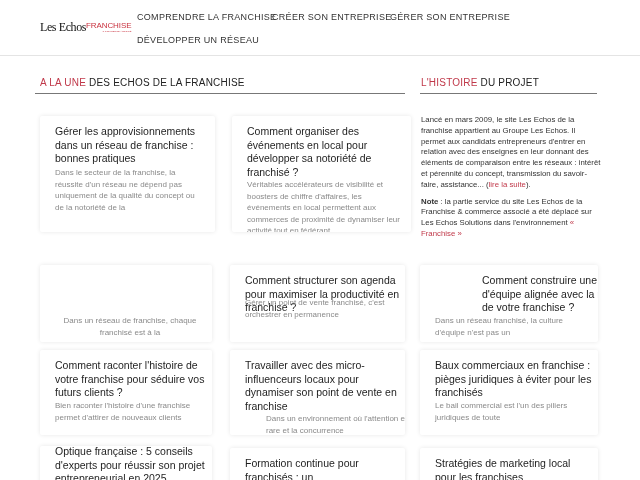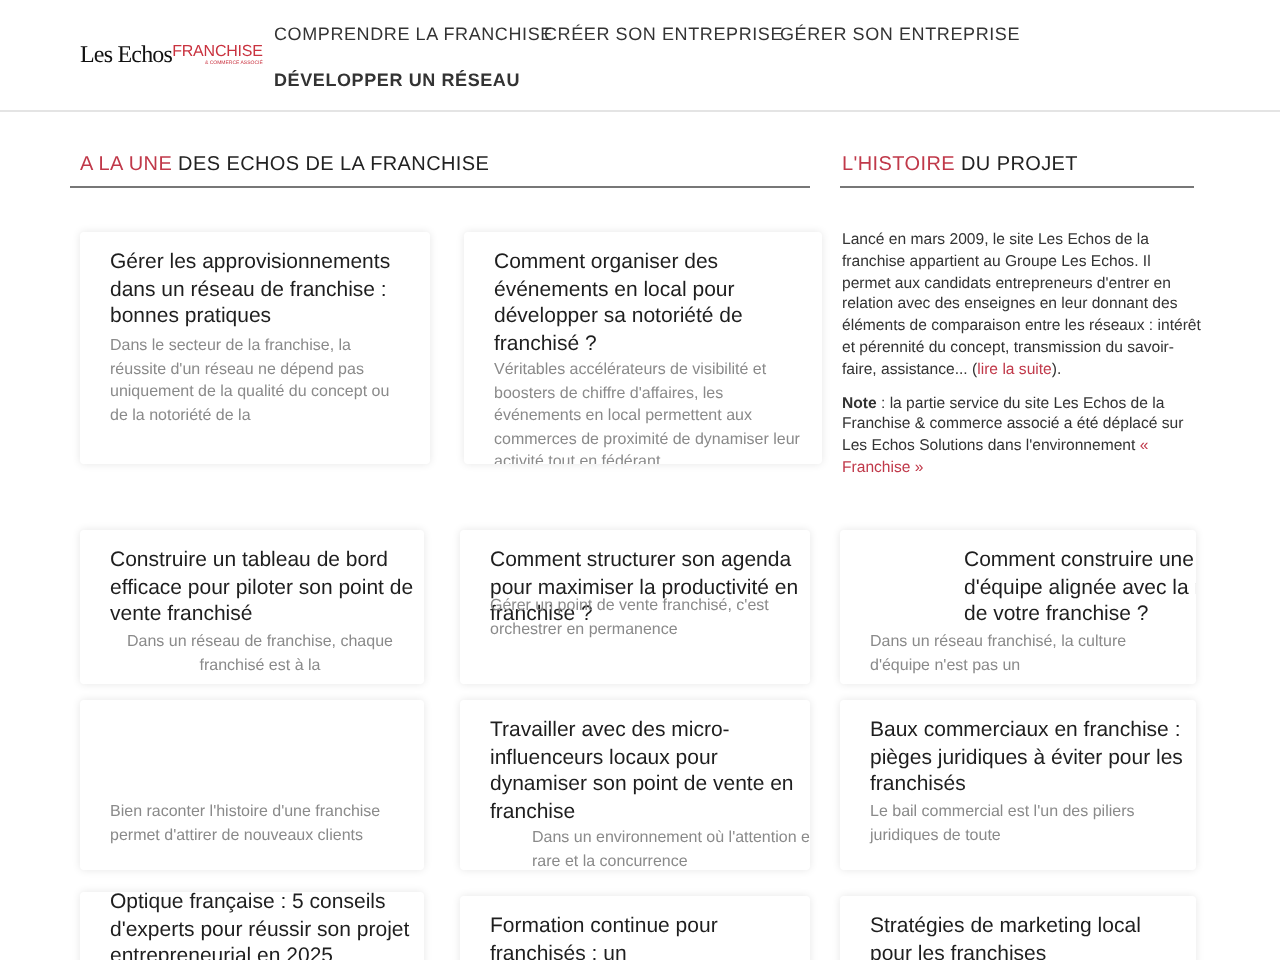--- a/index.html
+++ b/index.html
@@ -41,21 +41,21 @@
     <span class="logo-les">Les Echos</span>
     <span class="logo-fr">
       <span class="logo-fr-main">FRANCHISE</span>
       <span class="logo-fr-sub">&amp; COMMERCE ASSOCIÉ</span>
     </span>
   </div>
   <nav class="nav">
     <span class="nav-item" style="left:0; top:12px;">COMPRENDRE LA FRANCHISE</span>
     <span class="nav-item" style="left:135px; top:12px;">CRÉER SON ENTREPRISE</span>
     <span class="nav-item" style="left:253px; top:12px;">GÉRER SON ENTREPRISE</span>
-    <span class="nav-item" style="left:0; top:35px;font-weight:bold;">DÉVELOPPER UN RÉSEAU</span>
+    <span class="nav-item" style="left:0; top:35px;">DÉVELOPPER UN RÉSEAU</span>
   </nav>
 </div>
 
 <div class="section-title" style="left:40px; top:77px;">
   <span class="accent">A LA UNE</span><span> DES ECHOS DE LA FRANCHISE</span>
 </div>
 <div class="section-rule" style="left:35px; top:93px; width:370px;"></div>
 
 <div class="card" style="left:40px; top:116px; width:175px; height:116px;">
   <div class="card-title" style="top:9px; width:150px;">Gérer les approvisionnements dans un réseau de franchise : bonnes pratiques</div>
@@ -71,33 +71,33 @@
   <span class="accent">L'HISTOIRE</span><span> DU PROJET</span>
 </div>
 <div class="section-rule" style="left:420px; top:93px; width:177px;"></div>
 
 <div class="history">
   <p><span>Lancé en mars 2009, le site Les Echos de la franchise appartient au Groupe Les Echos. Il permet aux candidats entrepreneurs d'entrer en relation avec des enseignes en leur donnant des éléments de comparaison entre les réseaux : intérêt et pérennité du concept, transmission du savoir-faire, assistance... </span><span>(</span><span class="link">lire la suite</span><span>).</span></p>
   <p><b>Note</b><span> : la partie service du site Les Echos de la Franchise &amp; commerce associé a été déplacé sur Les Echos Solutions dans l'environnement </span><span class="link">« Franchise »</span></p>
 </div>
 
 <div class="card" style="left:40px; top:265px; width:172px; height:77px;">
-  <div class="card-title" style="top:9px; width:155px;">Construire un tableau de bord efficace pour piloter son point de vente franchisé</div>
   <div class="card-excerpt" style="top:50px; width:150px;text-align:center;">Dans un réseau de franchise, chaque franchisé est à la</div>
 </div>
 <div class="card" style="left:230px; top:265px; width:175px; height:77px;">
   <div class="card-title" style="top:9px; width:155px;">Comment structurer son agenda pour maximiser la productivité en franchise ?</div>
   <div class="card-excerpt" style="top:32px; width:150px;">Gérer un point de vente franchisé, c'est orchestrer en permanence</div>
 </div>
 <div class="card" style="left:420px; top:265px; width:178px; height:77px;">
   <div class="card-title" style="top:9px; width:155px;margin-left:47px;">Comment construire une culture d'équipe alignée avec la marque de votre franchise ?</div>
   <div class="card-excerpt" style="top:50px; width:140px;">Dans un réseau franchisé, la culture d'équipe n'est pas un</div>
 </div>
 
 <div class="card" style="left:40px; top:350px; width:172px; height:85px;">
+  <div class="card-title" style="top:9px; width:155px;">Comment raconter l'histoire de votre franchise pour séduire vos futurs clients ?</div>
   <div class="card-excerpt" style="top:50px; width:150px;">Bien raconter l'histoire d'une franchise permet d'attirer de nouveaux clients</div>
 </div>
 <div class="card" style="left:230px; top:350px; width:175px; height:85px;">
   <div class="card-title" style="top:9px; width:155px;">Travailler avec des micro-influenceurs locaux pour dynamiser son point de vente en franchise</div>
   <div class="card-excerpt" style="top:63px; width:150px;margin-left:21px;">Dans un environnement où l'attention est rare et la concurrence</div>
 </div>
 <div class="card" style="left:420px; top:350px; width:178px; height:85px;">
   <div class="card-title" style="top:9px; width:160px;">Baux commerciaux en franchise : pièges juridiques à éviter pour les franchisés</div>
   <div class="card-excerpt" style="top:50px; width:145px;">Le bail commercial est l'un des piliers juridiques de toute</div>
 </div>

